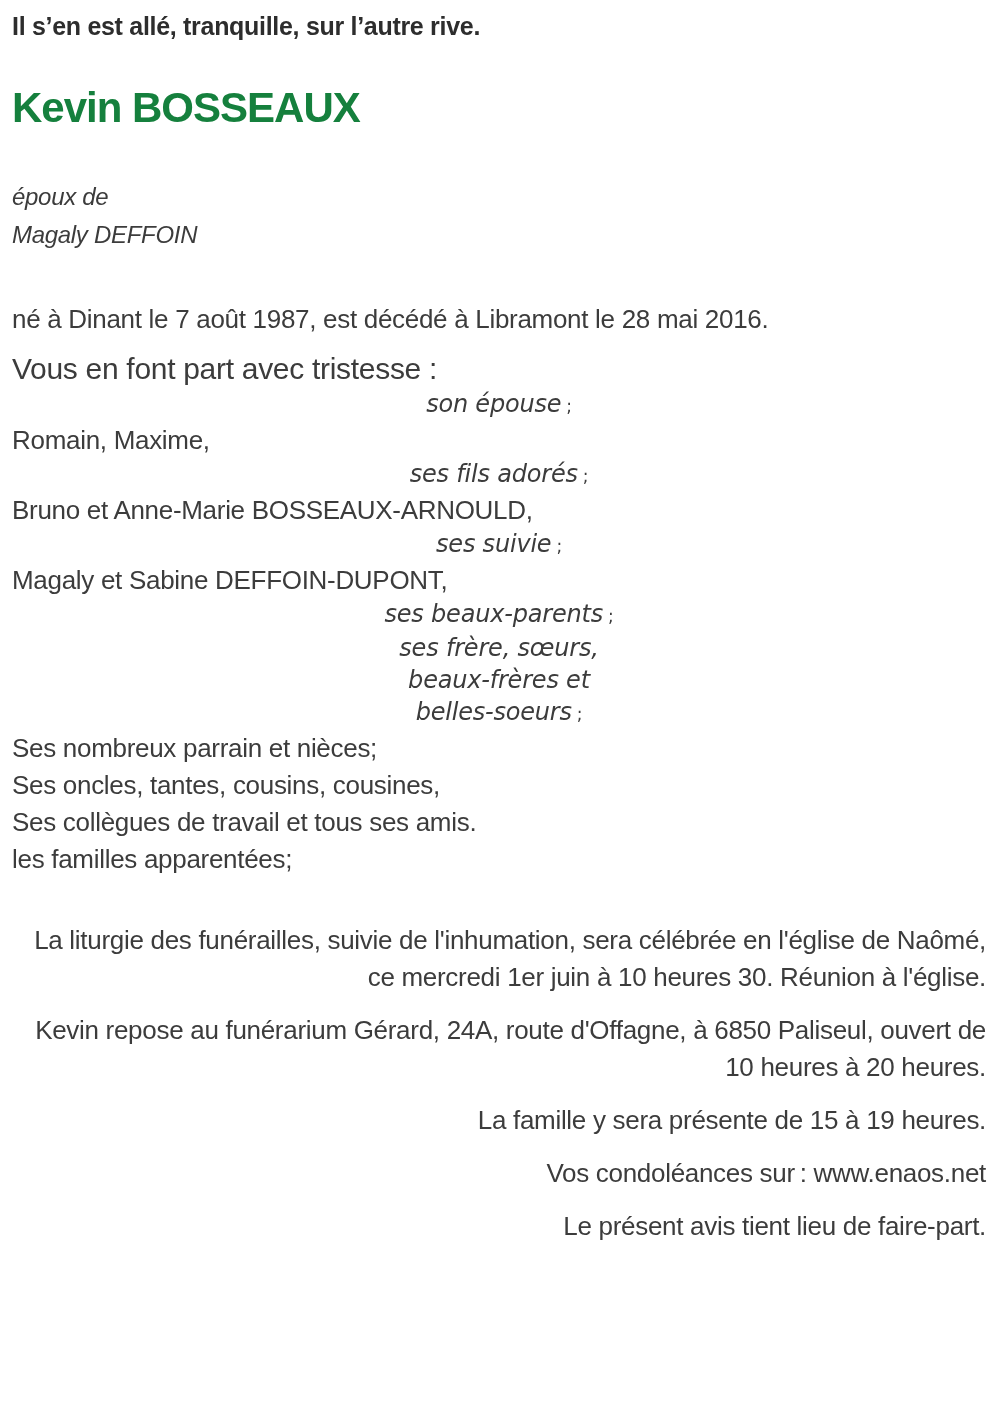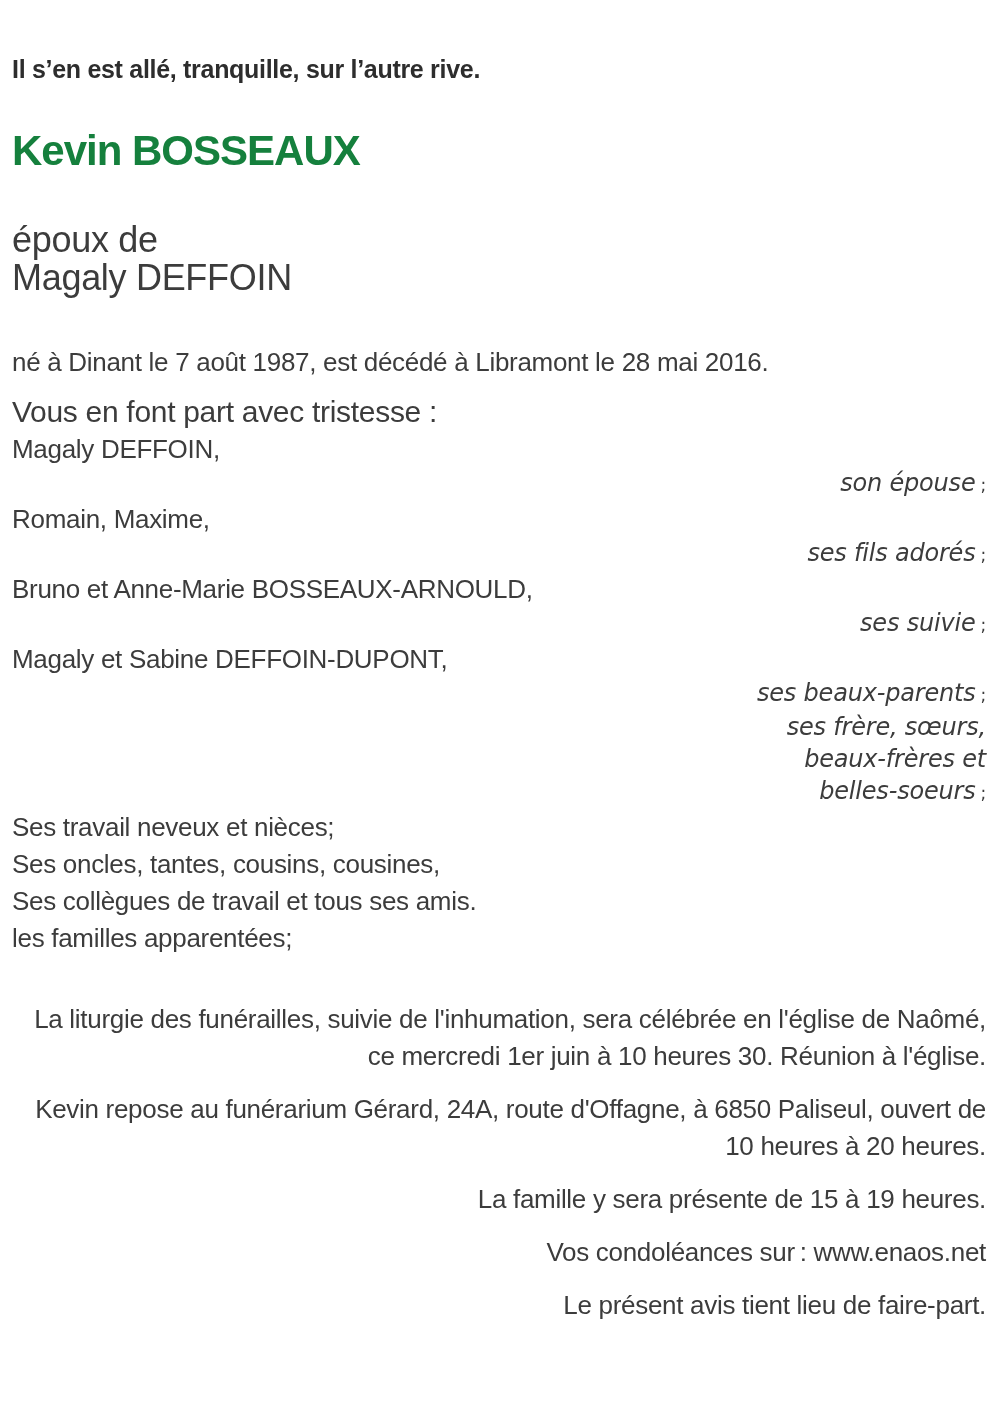--- a/index.html
+++ b/index.html
@@ -12,45 +12,45 @@
     height: 1414px;
     font-family: "Liberation Sans", sans-serif;
     color: #3c3c3c;
     overflow: hidden;
   }
   .page {
     box-sizing: border-box;
     width: 1000px;
     height: 1020px;
     padding: 10px 14px 10px 12px;
-    margin-top: 43px;
   }
   .epigraph {
     font-weight: bold;
     font-size: 25px;
     line-height: 32px;
     color: #2d2d2d;
     letter-spacing: -0.3px;
     white-space: pre;
   }
   .deceased-name {
     margin-top: 40px;
     font-weight: bold;
     font-size: 42px;
     line-height: 52px;
     color: #15803d;
     letter-spacing: -1px;
     white-space: pre;
   }
   .spouse-intro {
     margin-top: 44px;
-    font-size: 36px;
+    font-size: 24px;
     line-height: 38px;
     letter-spacing: -0.3px;
     white-space: pre;
+    font-style: italic;
   }
   .life-dates {
     margin-top: 46px;
     font-size: 26px;
     line-height: 38px;
     letter-spacing: -0.3px;
     white-space: pre;
   }
   .announce-intro {
     margin-top: 12px;
@@ -63,21 +63,21 @@
   .entry .names {
     font-size: 26px;
     line-height: 36px;
     letter-spacing: -0.3px;
     white-space: pre;
   }
   .entry .note {
     font-size: 24px;
     line-height: 32px;
     font-style: italic;
-    text-align: right;
+    text-align: center;
     white-space: pre-line;
     font-family: "DejaVu Sans", sans-serif;
     letter-spacing: -0.2px;
   }
   .entry .note .punct {
     font-style: normal;
     font-size: 17px;
     margin-left: 5px;
     white-space: normal;
   }
@@ -110,21 +110,20 @@
   <div class="spouse-intro">époux de
 Magaly DEFFOIN</div>
 
   <div class="life-dates">né à Dinant le 7 août 1987, est décédé à Libramont le 28 mai 2016.</div>
 
   <div class="announce-intro">Vous en font part avec tristesse :</div>
 
   <div class="family-list">
 
     <div class="entry">
-      <div class="names">Magaly DEFFOIN,</div>
       <div class="note"><span>son épouse</span><span class="punct">;</span></div>
     </div>
 
     <div class="entry">
       <div class="names">Romain, Maxime,</div>
       <div class="note"><span>ses fils adorés</span><span class="punct">;</span></div>
     </div>
 
     <div class="entry">
       <div class="names">Bruno et Anne-Marie BOSSEAUX-ARNOULD,</div>
@@ -139,21 +138,21 @@
     <div class="entry">
       <div class="note"><span>ses frère, sœurs,
 beaux-frères et
 belles-soeurs</span><span class="punct">;</span></div>
     </div>
 
 
   </div>
 
   <div class="mourners">
-    <div class="mourner-line">Ses travail neveux et nièces;</div>
+    <div class="mourner-line">Ses nombreux parrain et nièces;</div>
     <div class="mourner-line">Ses oncles, tantes, cousins, cousines,</div>
     <div class="mourner-line">Ses collègues de travail et tous ses amis.</div>
     <div class="mourner-line">les familles apparentées;</div>
   </div>
 
   <div class="ceremony">
     <p>La liturgie des funérailles, suivie de l'inhumation, sera célébrée en l'église de Naômé, ce mercredi 1er juin à 10 heures 30. Réunion à l'église.</p>
     <p>Kevin repose au funérarium Gérard, 24A, route d'Offagne, à 6850 Paliseul, ouvert de 10 heures à 20 heures.</p>
     <p>La famille y sera présente de 15 à 19 heures.</p>
     <p>Vos condoléances sur : www.enaos.net</p>

